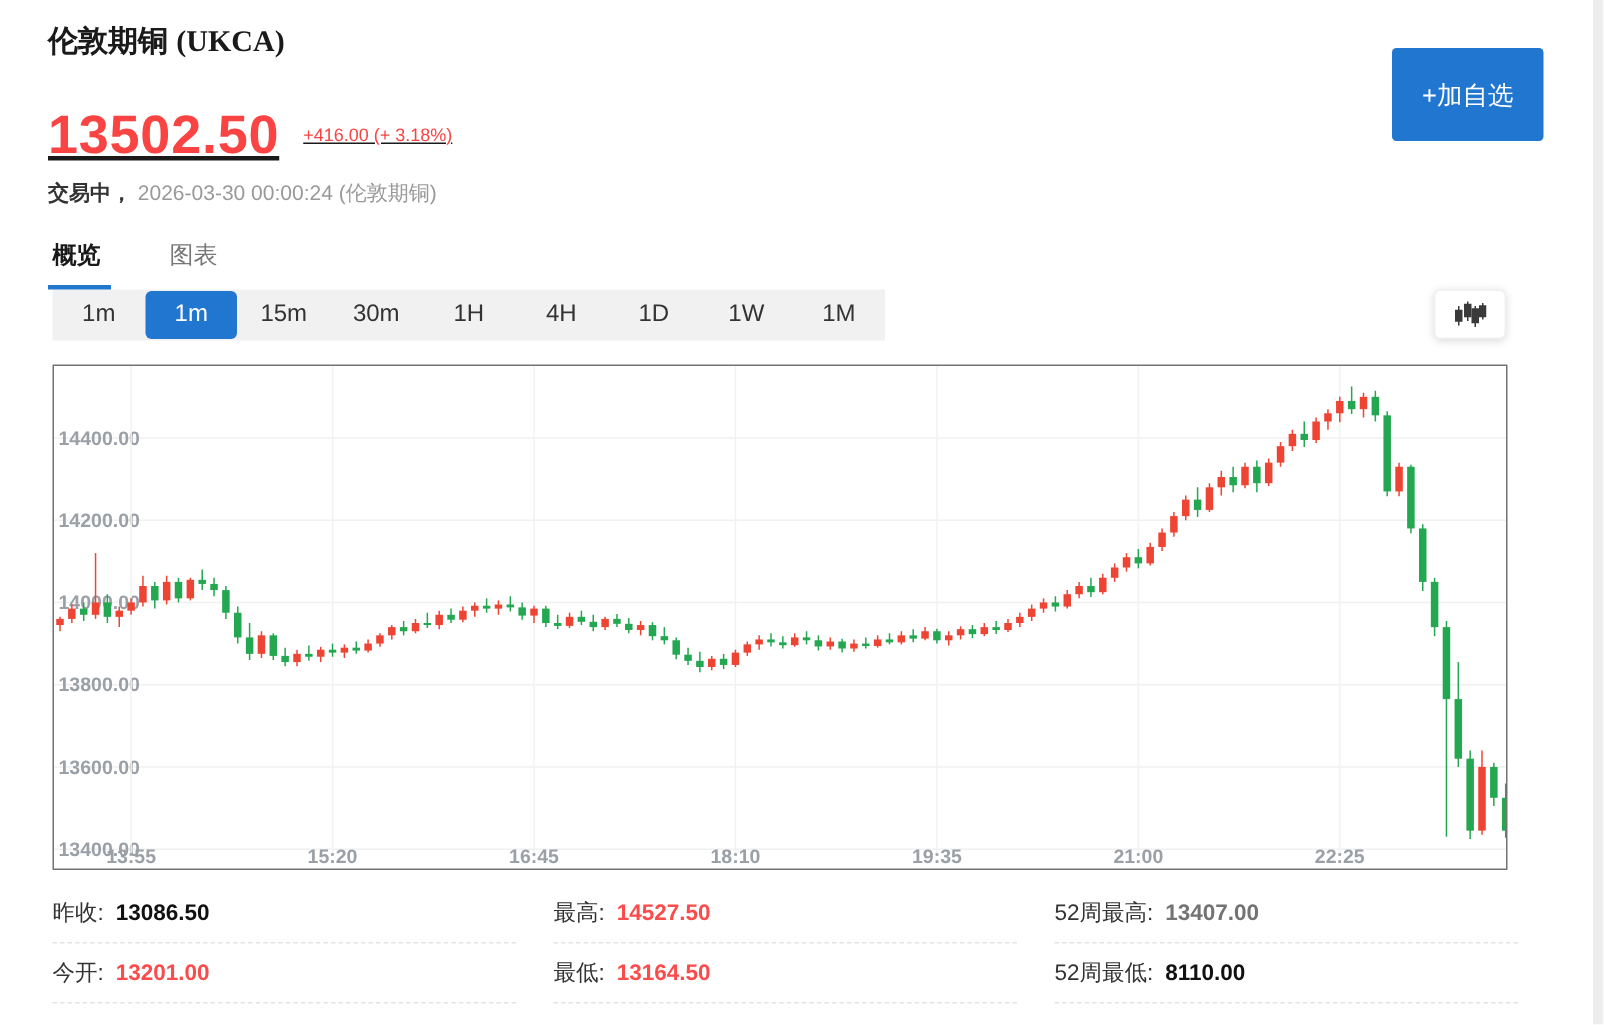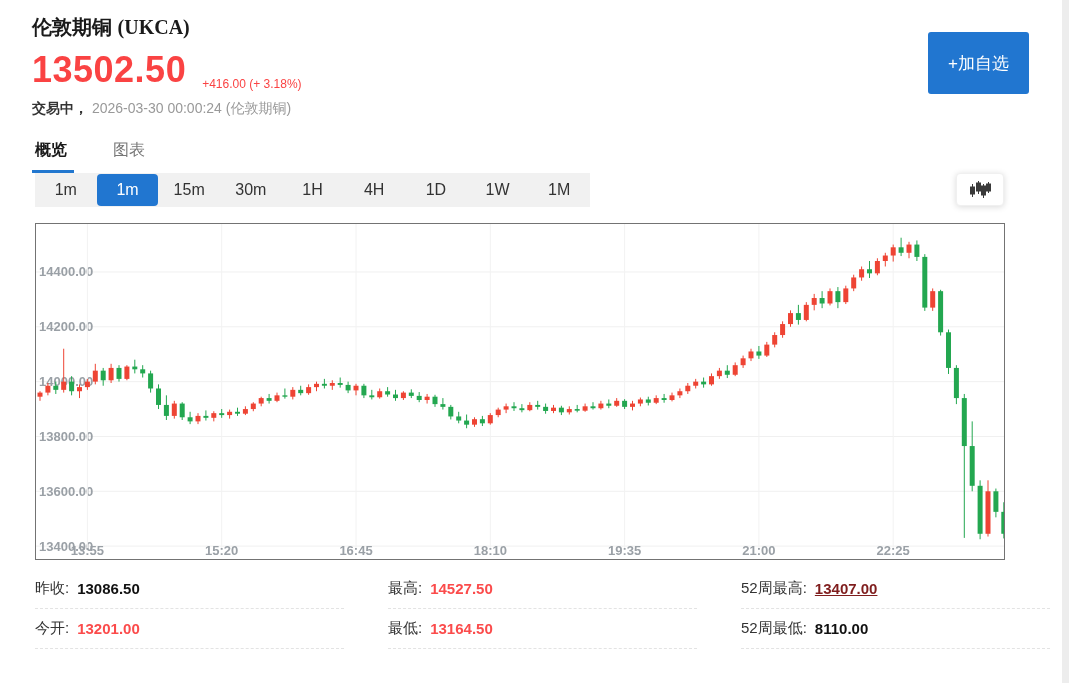--- a/index.html
+++ b/index.html
@@ -5,21 +5,21 @@
   * { margin:0; padding:0; box-sizing:border-box; }
   html,body { width:1069px; height:683px; overflow:hidden; background:#fff;
               font-family:"Liberation Sans","DejaVu Sans",sans-serif; color:#1a1a1a; }
   .page { position:relative; width:1069px; height:683px; }
   .scrollbar { position:absolute; right:0; top:0; width:7px; height:683px; background:#ededed; }
 
   
   .header { position:relative; padding:14px 40px 0 32px; }
   .title { font-size:20px; font-weight:bold; color:#1a1a1a; }
   .title .sym { font-family:"Liberation Serif","DejaVu Serif",serif; font-weight:bold; }
-  .price-row { margin-top:8px; display:flex; align-items:flex-end; }
+  .price-row { margin-top:28px; display:flex; align-items:center;text-decoration:underline; }
   .big-price { font-size:36px; font-weight:bold; letter-spacing:0.5px; }
   .change { font-size:12px; margin-left:16px; }
   .status-row { margin-top:9px; font-size:14px; color:#999; }
   .status-row .trading { color:#333; font-weight:600; }
   .add-btn { position:absolute; right:40px; top:32px; width:101px; height:62px;
              color:#fff; border:none; font-size:17px; border-radius:3px; cursor:pointer;
              font-family:inherit; }
 
   
   .tabs { display:flex; padding:22px 0 0 35px; }
@@ -35,21 +35,21 @@
   .interval-btn.active { background:#2176d0; color:#fff; border-radius:4px; height:32px; line-height:32px; }
   .chart-type-btn { width:48px; height:33px; background:#fff; border:1px solid #f0f0f0; border-radius:4px;
                     box-shadow:0 1px 6px rgba(0,0,0,0.15); display:flex; align-items:center; justify-content:center;
                     cursor:pointer; margin-right:30px; }
 
   
   .chart-box { margin:16px 35px 0 35px; border:1px solid #737373; width:970px; height:337px; overflow:hidden;font-weight:bold; }
   .chart-box svg { display:block; font-family:"Liberation Sans","DejaVu Sans",sans-serif; }
 
   
-  .stats { margin:9px 35px 0 35px; display:grid; grid-template-columns:repeat(3,309px); column-gap:44px; }
+  .stats { margin:9px 35px 0 35px; display:grid; grid-template-columns:repeat(3,309px); column-gap:25px; }
   .stat-cell { height:40px; display:flex; align-items:center; border-bottom:1px dashed #e3e3e3; font-size:15px; }
   .stat-label { color:#333; }
   .stat-value { font-weight:bold; margin-left:8px; color:#111; }
 </style>
 </head>
 <body>
 
 <div class="page">
 
   <div class="header">
@@ -396,21 +396,21 @@
     <div class="stat-cell">
       <span class="stat-label">昨收:</span>
       <span class="stat-value" style="color: rgb(17, 17, 17);">13086.50</span>
     </div>
     <div class="stat-cell">
       <span class="stat-label">最高:</span>
       <span class="stat-value" style="color: rgb(251, 75, 75);">14527.50</span>
     </div>
     <div class="stat-cell">
       <span class="stat-label">52周最高:</span>
-      <span class="stat-value" style="color: #7f1d1d; text-decoration: underline;">13407.00</span>
+      <span class="stat-value" style="color: #737373;">13407.00</span>
     </div>
     <div class="stat-cell">
       <span class="stat-label">今开:</span>
       <span class="stat-value" style="color: rgb(251, 75, 75);">13201.00</span>
     </div>
     <div class="stat-cell">
       <span class="stat-label">最低:</span>
       <span class="stat-value" style="color: rgb(251, 75, 75);">13164.50</span>
     </div>
     <div class="stat-cell">

